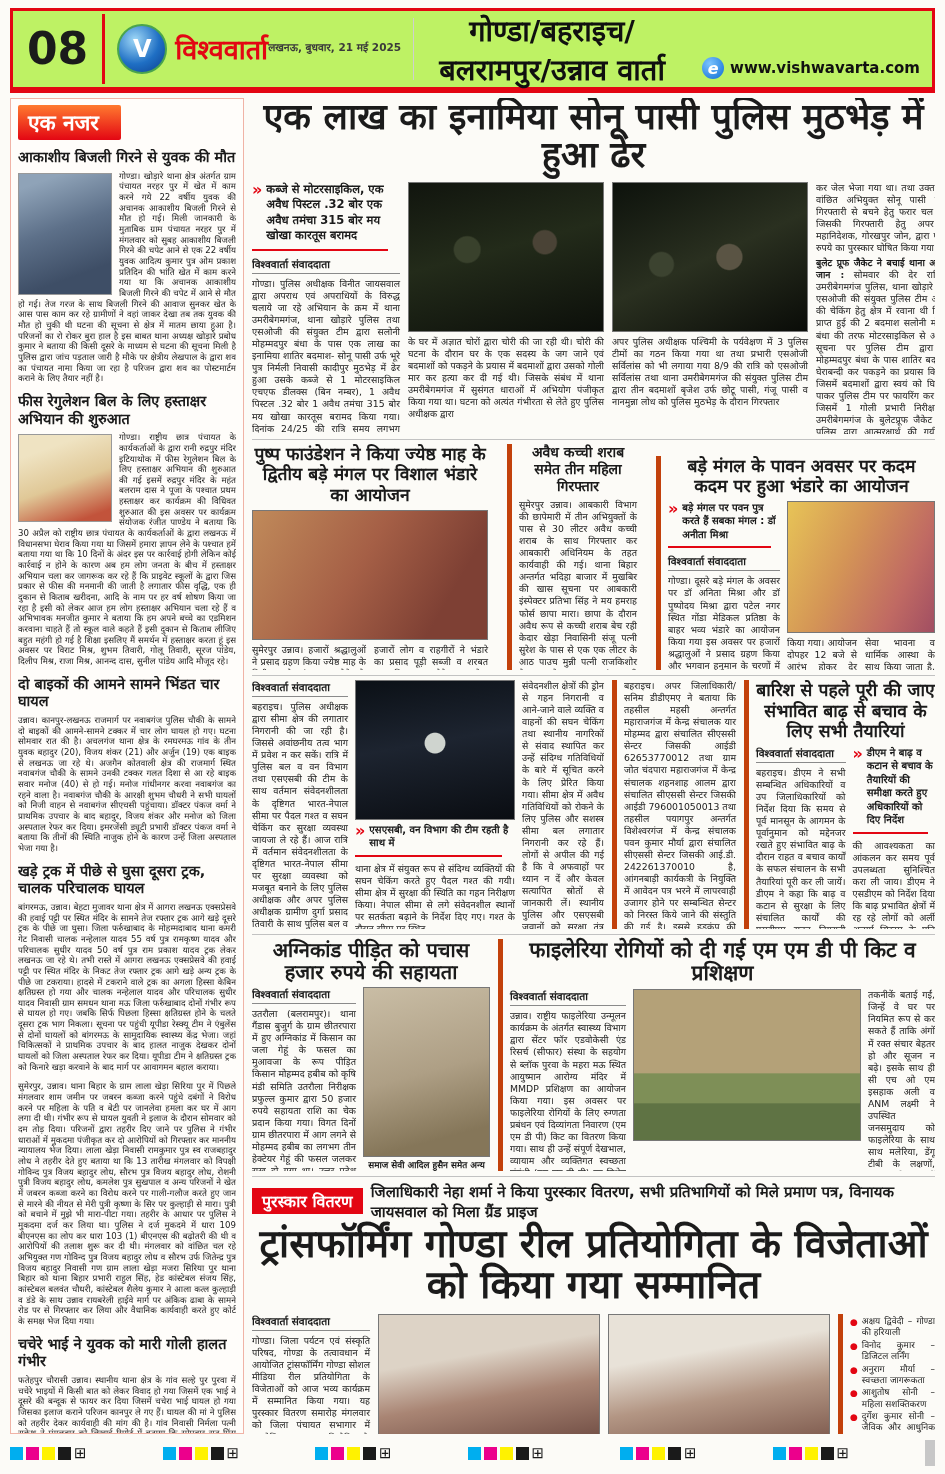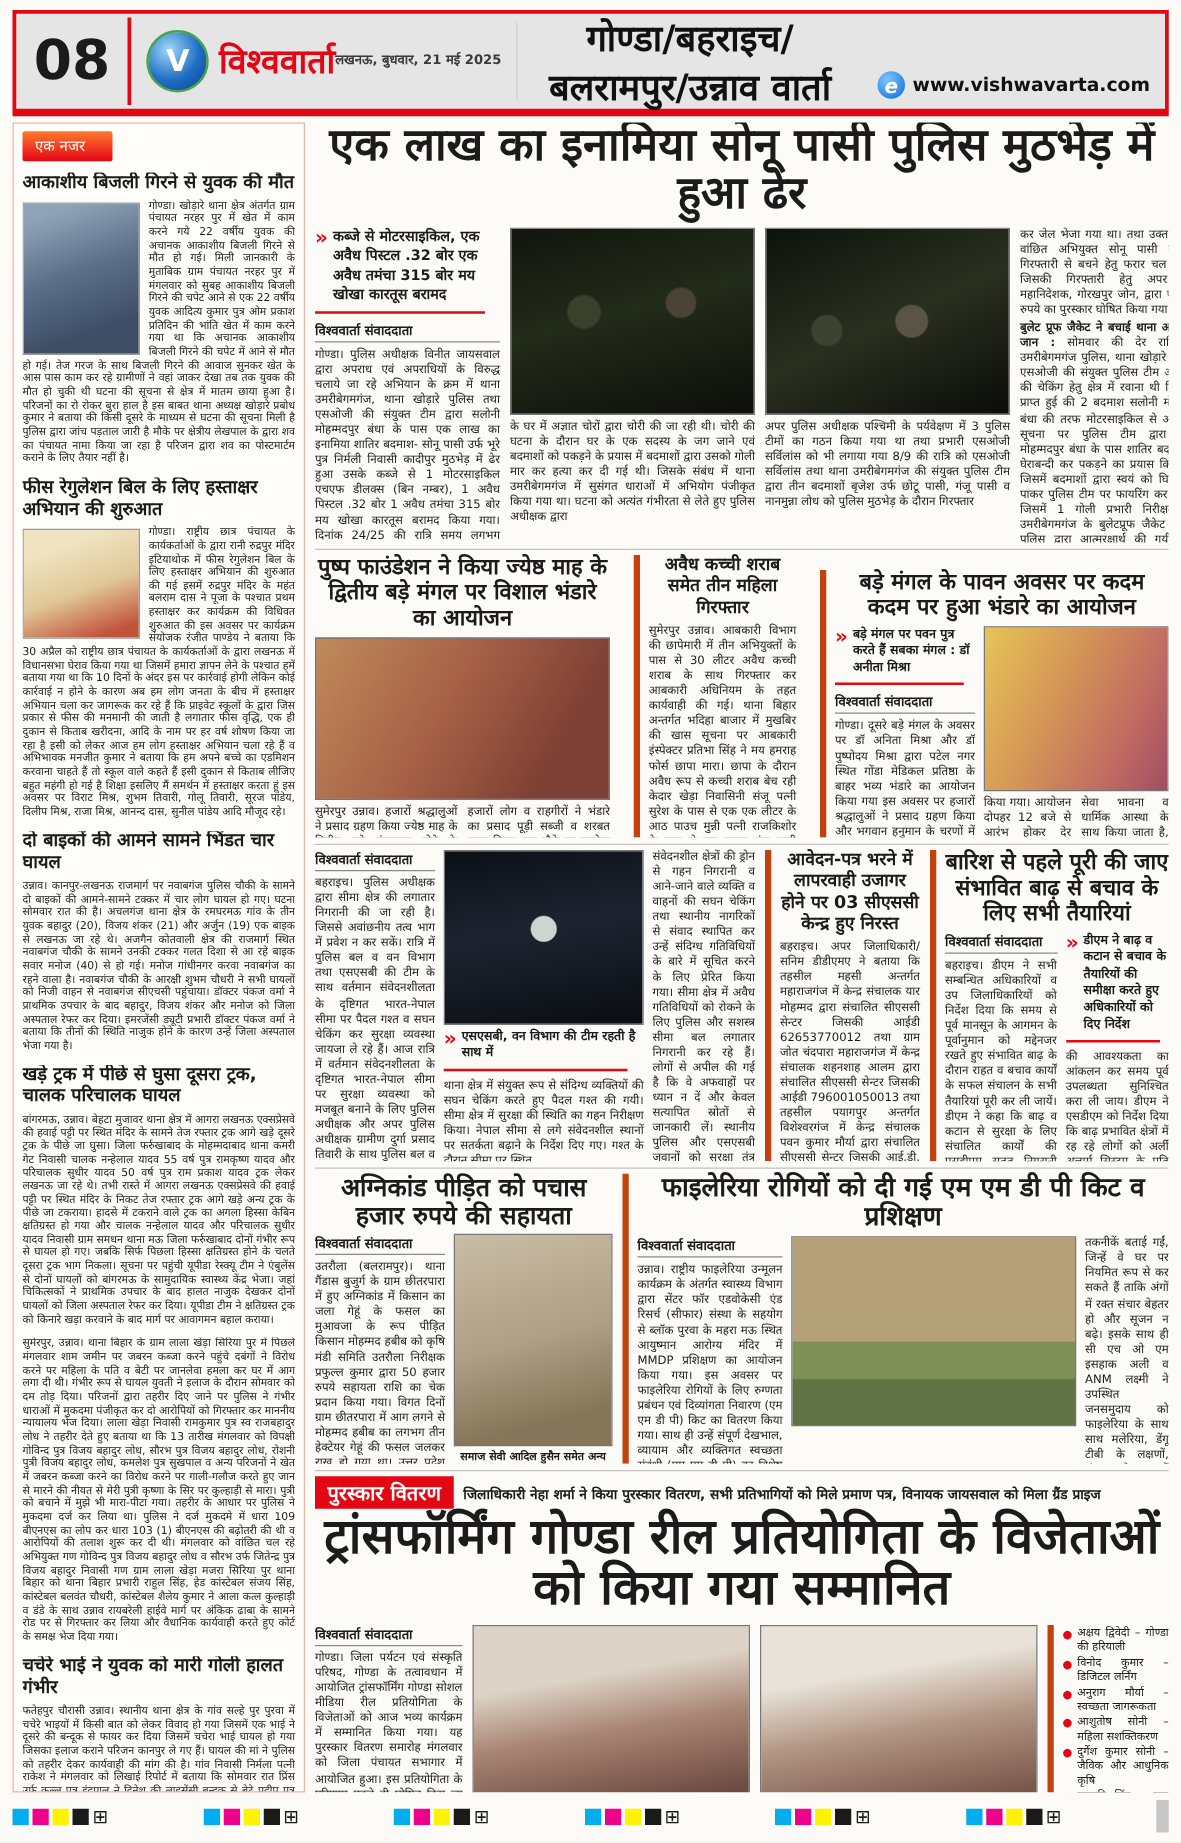--- a/index.html
+++ b/index.html
@@ -1,42 +1,42 @@
 <!DOCTYPE html>
 <html><head>
 <meta charset="utf-8">
 <style>
   html,body{margin:0;padding:0;background:#e9e7e2;}
   .page{width:945px;height:1474px;margin:0 auto;position:relative;background:#fcfbf7;
         font-family:"DejaVu Sans","Liberation Sans",sans-serif;color:#1b1b1b;overflow:hidden;}
   
   .masthead{position:absolute;top:8px;left:10px;right:10px;height:76px;
             border:3px solid #e30613;border-bottom:6px solid #e30613;
-            display:flex;align-items:center;background:#e5e5e5;}
+            display:flex;align-items:center;background:#bef264;}
   .pagenum{font-size:44px;font-weight:900;padding:0 14px;border-right:3px solid #e30613;line-height:70px;}
   .brandblock{display:flex;align-items:center;gap:8px;padding:0 12px;border-right:1px solid #cfcfcf;height:62px;}
   .logo-circle{width:46px;height:46px;border-radius:50%;flex:none;
                background:radial-gradient(circle at 35% 30%,#9fd8f7,#1f6fc4 55%,#0c3e8f);
                border:2px solid #4aa44e;color:#fff;font-weight:900;font-size:24px;
                display:flex;align-items:center;justify-content:center;}
   .brandtext{display:flex;flex-direction:row;}
   .brandname{color:#e30613;font-weight:900;font-size:27px;line-height:1;}
   .dateline{font-size:10.5px;font-weight:700;color:#3a3a3a;margin-top:4px;}
   .edition{flex:1;text-align:center;font-weight:900;font-size:29px;color:#101010;}
   .webblock{display:flex;align-items:center;gap:6px;padding:0 12px;align-self:flex-end;margin-bottom:8px;}
   .eicon{width:22px;height:22px;border-radius:50%;flex:none;
          background:radial-gradient(circle at 35% 30%,#7cc4ff,#0b6bd4);
          color:#fff;font-weight:900;font-style:italic;font-size:16px;
          display:flex;align-items:center;justify-content:center;}
   .weburl{font-weight:800;font-size:15px;color:#111;}
   
   .content{position:absolute;top:98px;left:10px;right:10px;bottom:40px;display:flex;gap:8px;}
   .sidebar{width:218px;flex:none;border:1px solid #f0b3a6;padding:6px 7px;overflow:hidden;background:#fffdfa;}
   .sb-header{display:inline-block;background:linear-gradient(180deg,#ff7a2f,#e30613);
-             color:#fff;font-weight:400;font-size:12px;padding:3px 22px 4px 10px;border-radius:2px;}
+             color:#fff;font-weight:700;font-size:21px;padding:3px 22px 4px 10px;border-radius:2px;}
   .sb-art{margin-top:9px;overflow:hidden;}
   .sb-title{font-size:14.5px;font-weight:900;line-height:1.22;margin:0 0 4px;}
   .sb-body{font-size:8.6px;line-height:1.24;text-align:justify;}
   .sb-photo{float:left;width:92px;height:120px;margin:2px 7px 2px 0;border:1px solid #999;}
   .ph-man{background:linear-gradient(160deg,#8fa3b8 10%,#5d7089 45%,#3e4e66 80%);}
   .ph-banner{background:linear-gradient(160deg,#efe3c2 20%,#e0c897 55%,#c2533b 90%);height:86px;}
   
   .main{flex:1;display:flex;flex-direction:column;overflow:hidden;}
   .bt{font-size:9.3px;line-height:1.3;text-align:justify;}
   .byline{font-weight:900;font-size:10.5px;border-bottom:1px solid #8a8a8a;padding-bottom:2px;margin-bottom:4px;}
@@ -87,21 +87,21 @@
   .ph-cheque{height:168px;background:linear-gradient(165deg,#c9bda5,#ae9f85 50%,#857659 85%);}
   .colD2{flex:1;}
   .d2-flex{display:flex;gap:7px;}
   .d2-a{width:116px;flex:none;}
   .ph-group{height:150px;background:linear-gradient(180deg,#b4a178 0 55%,#7e8f57 56% 75%,#5f7344 76%);}
   .d2-c{flex:1;}
   
   .rowE{height:266px;overflow:hidden;}
   .e-topbar{display:flex;align-items:center;gap:8px;margin-bottom:3px;}
   .e-label{background:#e30613;color:#fff;font-weight:900;font-size:16px;padding:2px 10px;flex:none;}
-  .e-kicker{font-weight:900;font-size:11px;text-align:center;}
+  .e-kicker{font-weight:900;font-size:15px;}
   .e-flex{display:flex;gap:8px;}
   .e-c1{width:118px;flex:none;}
   .e-c2,.e-c3{width:222px;flex:none;}
   .ph-hall1{height:148px;background:linear-gradient(170deg,#ddd3c6 0 30%,#a98574 55%,#6d4a41 90%);}
   .ph-hall2{height:148px;background:linear-gradient(170deg,#e8e2d8 0 28%,#b39684 55%,#7a564a 90%);}
   .e-c4{flex:1;}
   ul.dotlist{list-style:none;margin:2px 0 0;padding:0;}
   ul.dotlist li{font-size:8.9px;line-height:1.28;text-align:justify;display:flex;gap:4px;margin-bottom:1px;}
   .dot{color:#e30613;font-size:9px;flex:none;line-height:1.4;}
   
@@ -260,21 +260,20 @@
               </div>
               <div class="lead-rule"></div>
               <div class="bt">थाना क्षेत्र में संयुक्त रूप से संदिग्ध व्यक्तियों की सघन चेकिंग करते हुए पैदल गश्त की गयी। सीमा क्षेत्र में सुरक्षा की स्थिति का गहन निरीक्षण किया। नेपाल सीमा से लगे संवेदनशील स्थानों पर सतर्कता बढ़ाने के निर्देश दिए गए। गश्त के दौरान सीमा पर स्थित</div>
             </div>
             <div class="c1-c">
               <div class="bt">संवेदनशील क्षेत्रों की ड्रोन से गहन निगरानी व आने-जाने वाले व्यक्ति व वाहनों की सघन चेकिंग तथा स्थानीय नागरिकों से संवाद स्थापित कर उन्हें संदिग्ध गतिविधियों के बारे में सूचित करने के लिए प्रेरित किया गया। सीमा क्षेत्र में अवैध गतिविधियों को रोकने के लिए पुलिस और सशस्त्र सीमा बल लगातार निगरानी कर रहे हैं। लोगों से अपील की गई है कि वे अफवाहों पर ध्यान न दें और केवल सत्यापित स्रोतों से जानकारी लें। स्थानीय पुलिस और एसएसबी जवानों को सुरक्षा तंत्र को और प्रभावी बनाने के लिए, आवश्यक दिशा-निर्देश दिए गए। गश्त के दौरान अपर पुलिस अधीक्षक ग्रामीण, थाना मोतीपुर पुलिस के अधिकारी/कर्मचारी और वन विभाग के अधिकारी/कर्मचारी मौजूद रहे।</div>
             </div>
           </div>
         </section>
         <section class="colC2 col-sep">
-          <h2 class="headline-sm">आवेदन-पत्र भरने में लापरवाही उजागर होने पर 03 सीएससी केन्द्र हुए निरस्त</h2>
           <div class="bt">बहराइच। अपर जिलाधिकारी/सनिम डीडीएमए ने बताया कि तहसील महसी अन्तर्गत महाराजगंज में केन्द्र संचालक यार मोहम्मद द्वारा संचालित सीएससी सेन्टर जिसकी आईडी 62653770012 तथा ग्राम जोत चंदपारा महाराजगंज में केन्द्र संचालक शहनशाह आलम द्वारा संचालित सीएससी सेन्टर जिसकी आईडी 796001050013 तथा तहसील पयागपुर अन्तर्गत विशेश्वरगंज में केन्द्र संचालक पवन कुमार मौर्या द्वारा संचालित सीएससी सेन्टर जिसकी आई.डी. 242261370010 है, आंगनबाड़ी कार्यकत्री के नियुक्ति में आवेदन पत्र भरने में लापरवाही उजागर होने पर सम्बन्धित सेन्टर को निरस्त किये जाने की संस्तुति की गई है। इससे हड़कंप की स्थिति बनी हुई है।</div>
         </section>
         <section class="colC3 col-sep">
           <h2 class="headline-md">बारिश से पहले पूरी की जाए संभावित बाढ़ से बचाव के लिए सभी तैयारियां</h2>
           <div class="c3-flex">
             <div style="width:50%;">
               <div class="byline">विश्ववार्ता संवाददाता</div>
               <div class="bt">बहराइच। डीएम ने सभी सम्बन्धित अधिकारियों व उप जिलाधिकारियों को निर्देश दिया कि समय से पूर्व मानसून के आगमन के पूर्वानुमान को मद्देनजर रखते हुए संभावित बाढ़ के दौरान राहत व बचाव कार्यों के सफल संचालन के सभी तैयारियां पूरी कर ली जायें। डीएम ने कहा कि बाढ़ व कटान से सुरक्षा के लिए संचालित कार्यों की एसडीएम सतत निगरानी कर यह सुनिश्चित करें कि सभी कार्य वर्षा से पूर्व मुकम्मल हो जायें। डीएम ने कहा कि संभावित बाढ़ के दौरान राहत एवं बचाव कार्यों के संचालन के लिए कार्मिकों की तैनाती के साथ साथ बाढ़ शरणालयों की पर्याप्त साफ-सफाई, प्रकाश, पेयजल व प्रसाधन इत्यादि के प्रबन्ध कर लिये जायें। क्षेत्र में रह रहे नाविकों की सूची तैयार कर ली जाय तथा मोटर बोट, नावों</div>
             </div>
             <div style="flex:1;">

